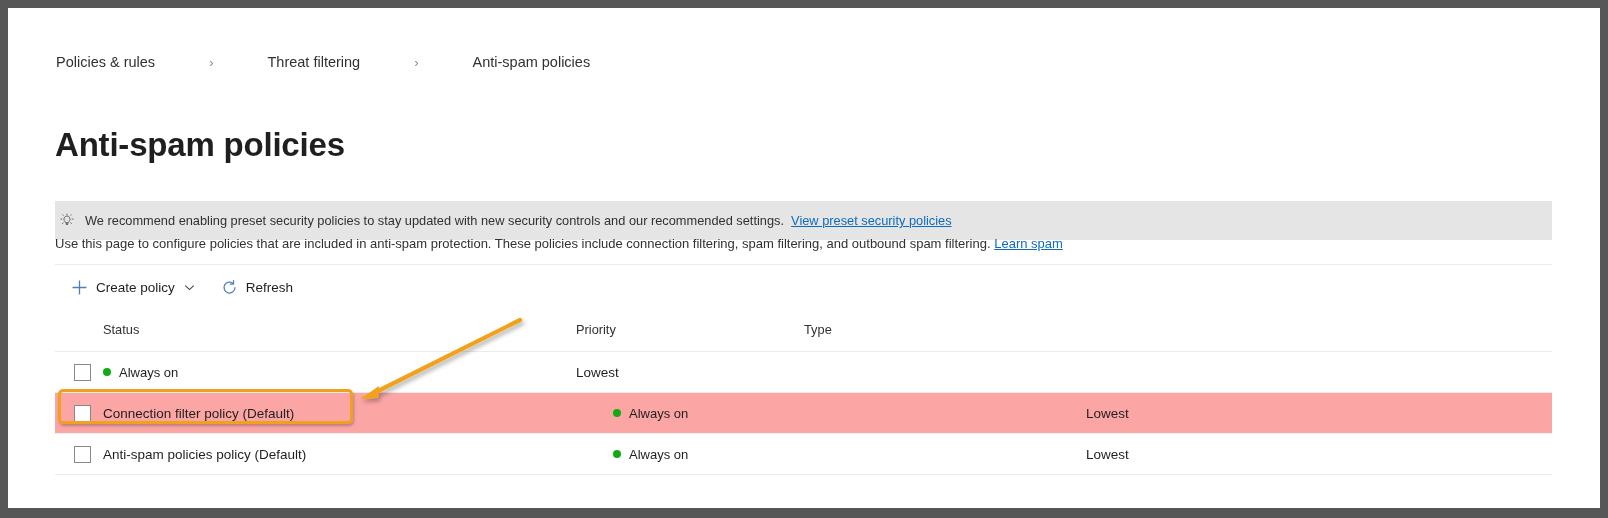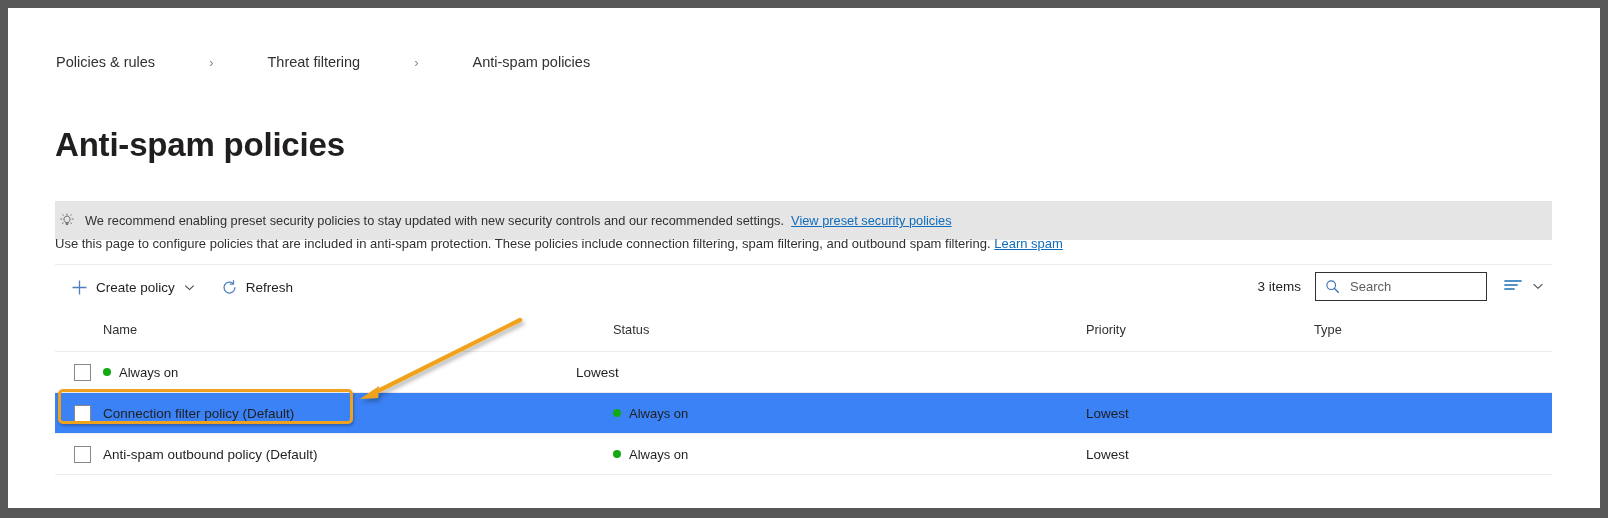--- a/index.html
+++ b/index.html
@@ -181,21 +181,21 @@
     white-space: nowrap;
   }
   .row {
     height: 41px;
     display: flex;
     align-items: center;
     border-bottom: 1px solid #edebe9;
     background: #ffffff;
     cursor: pointer;
   }
-  .row.alt { background: #3b82f6; border-bottom-color: #efefef; }
+  .row.alt { background: #fca5a5; border-bottom-color: #efefef; }
   .c-check { width: 48px; flex: 0 0 48px; display: flex; justify-content: center; padding-left: 6px;}
   .c-name  { width: 510px; flex: 0 0 510px; }
   .c-status{ width: 473px; flex: 0 0 473px; }
   .c-prio  { width: 228px; flex: 0 0 228px; }
   .c-type  { flex: 1 1 auto; }
 
   .thead .c-check { width: 48px; flex: 0 0 48px; }
 
   .cb {
     width: 17px; height: 17px;
@@ -291,54 +291,25 @@
         <span class="ic">
           <svg width="17" height="17" viewBox="0 0 17 17">
             <path d="M14 8.5a5.5 5.5 0 1 1-1.7-3.96" stroke="#4f7fbf" stroke-width="1.25" fill="none" stroke-linecap="round"></path>
             <path d="M12.5 1.6v3.4h-3.3" stroke="#4f7fbf" stroke-width="1.25" fill="none" stroke-linecap="round" stroke-linejoin="round"></path>
           </svg>
         </span>
         <span>Refresh</span>
       </div>
     </div>
 
-    <div class="cmd-right">
-      <span id="items-count">3 items</span>
-      <div id="search-box">
-        <span class="mag">
-          <svg width="15" height="15" viewBox="0 0 15 15">
-            <circle cx="6.2" cy="6.2" r="4.3" stroke="#3b6fb5" stroke-width="1.15" fill="none"></circle>
-            <path d="M9.5 9.5l4.0 4.0" stroke="#3b6fb5" stroke-width="1.15" fill="none" stroke-linecap="round"></path>
-          </svg>
-        </span>
-        <input id="search-input" type="text" placeholder="Search" style="">
-      </div>
-      <div id="list-view-btn">
-        <span>
-          <svg width="20" height="15" viewBox="0 0 20 15">
-            <g stroke="#1b6cb5" stroke-width="1.7" stroke-linecap="round">
-              <path d="M2 4h16"></path>
-                <path d="M2 8h12"></path>
-                <path d="M2 12h9"></path>
-            </g>
-          </svg>
-        </span>
-        <span class="chev">
-          <svg width="12" height="12" viewBox="0 0 12 12">
-              <path d="M1.6 4.1L6 8.3 10.4 4.1" stroke="#484644" stroke-width="1.1" fill="none"></path>
-            </svg>
-        </span>
-      </div>
-    </div>
   </div>
 
   <div id="table">
     <div class="thead">
       <div class="c-check"></div>
-      <div class="c-name th">Name</div>
       <div class="c-status th">Status</div>
       <div class="c-prio th">Priority</div>
       <div class="c-type th">Type</div>
     </div>
 
     <div class="row">
       <div class="c-check">
         <span class="cb"></span>
       </div>
       <div class="c-status">
@@ -363,21 +334,21 @@
         </div>
       </div>
       <div class="c-prio cell-text">Lowest</div>
       <div class="c-type cell-text"></div>
     </div>
 
     <div class="row">
       <div class="c-check">
         <span class="cb"></span>
       </div>
-      <div class="c-name cell-text">Anti-spam outbound policy (Default)</div>
+      <div class="c-name cell-text">Anti-spam policies policy (Default)</div>
       <div class="c-status">
         <div class="status-cell">
           <span class="dot" style="background: rgb(18, 169, 18);"></span>
           <span>Always on</span>
         </div>
       </div>
       <div class="c-prio cell-text">Lowest</div>
       <div class="c-type cell-text"></div>
     </div>
   </div>

